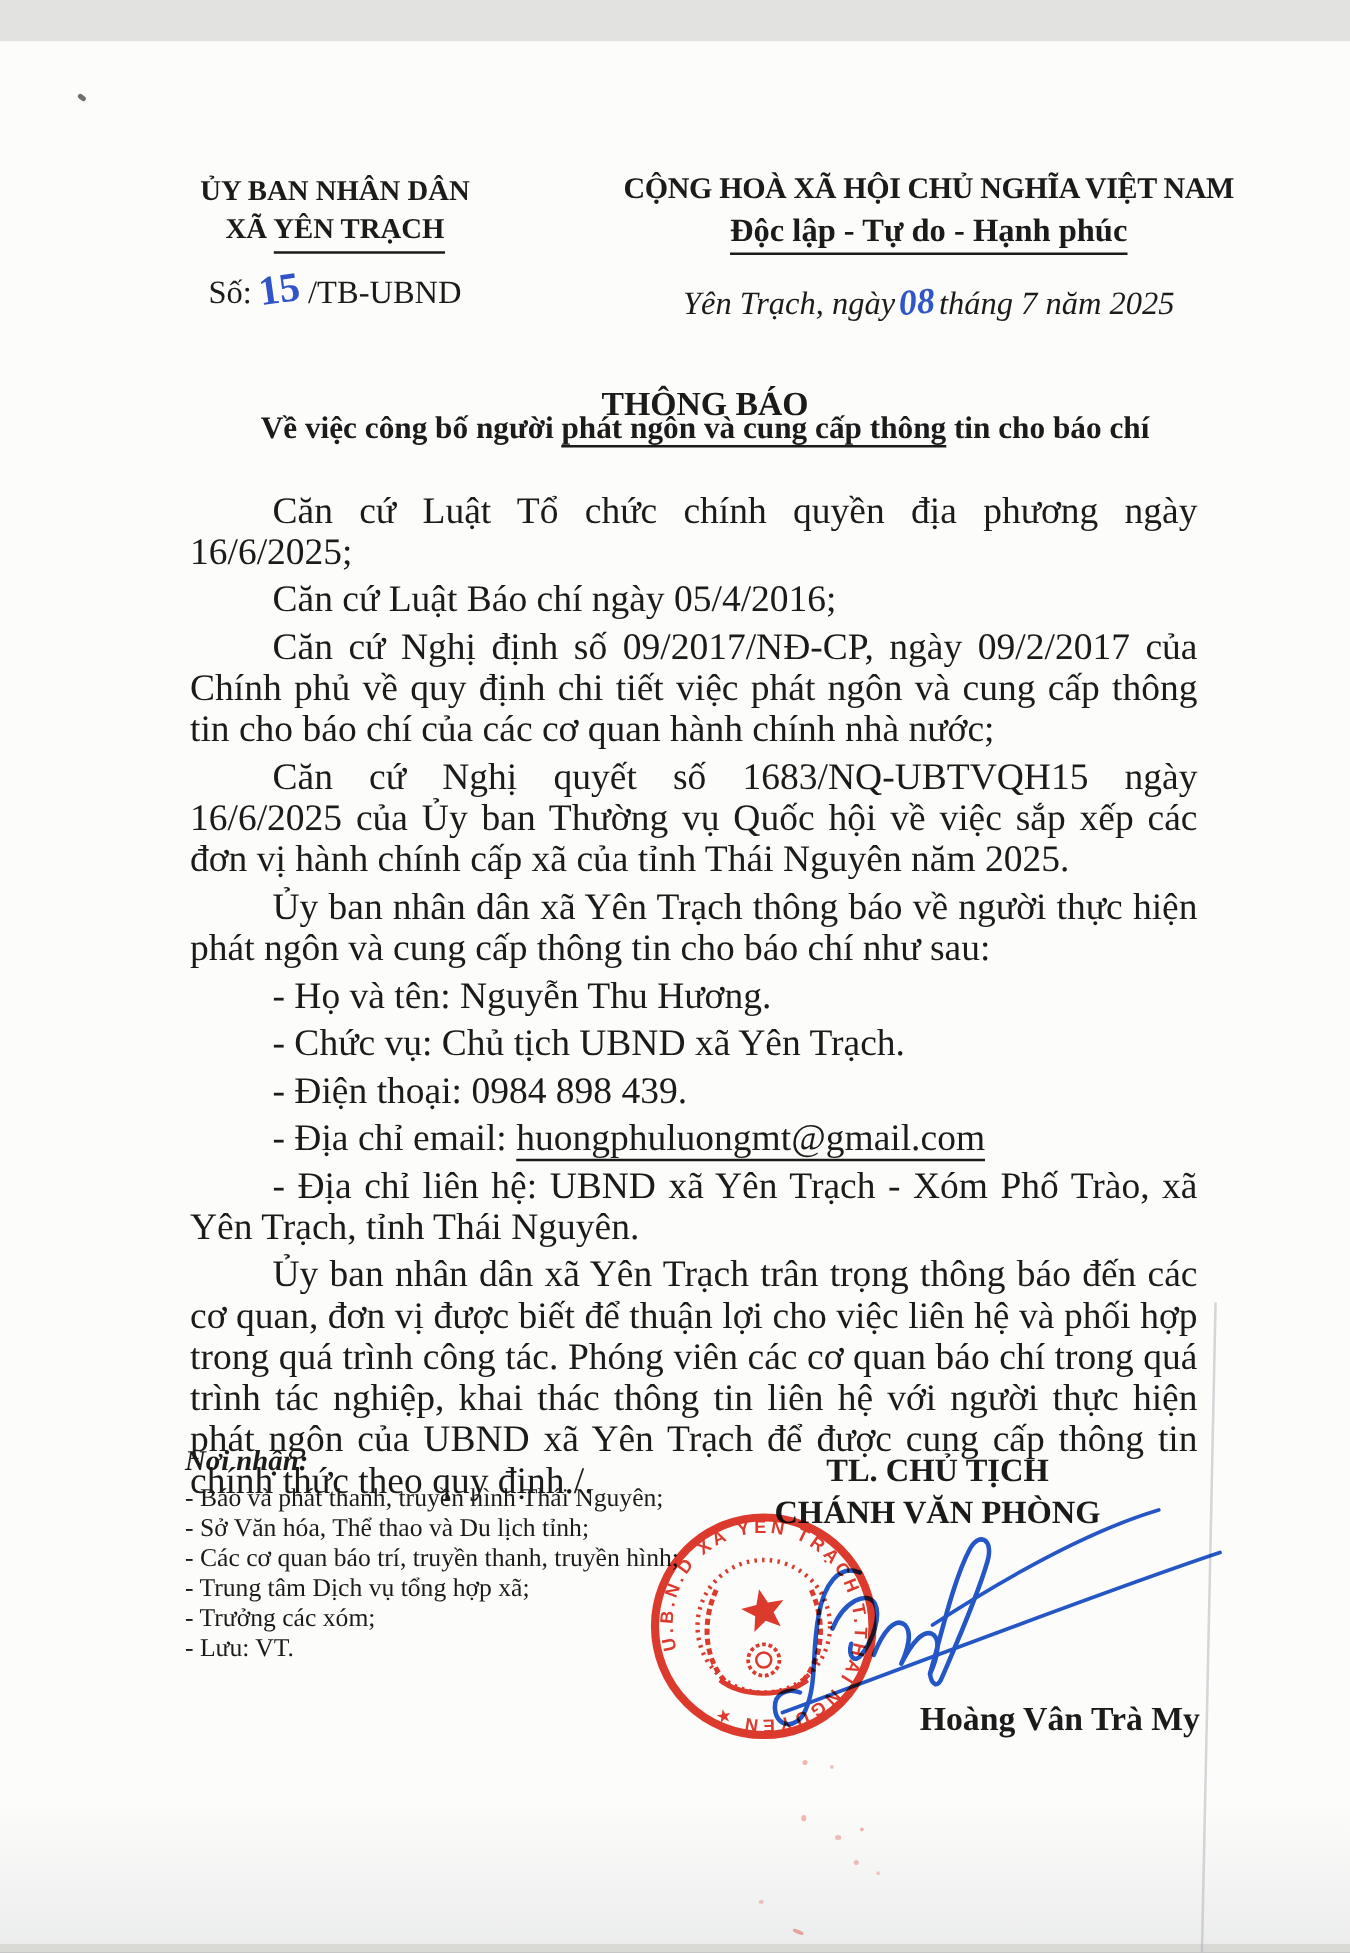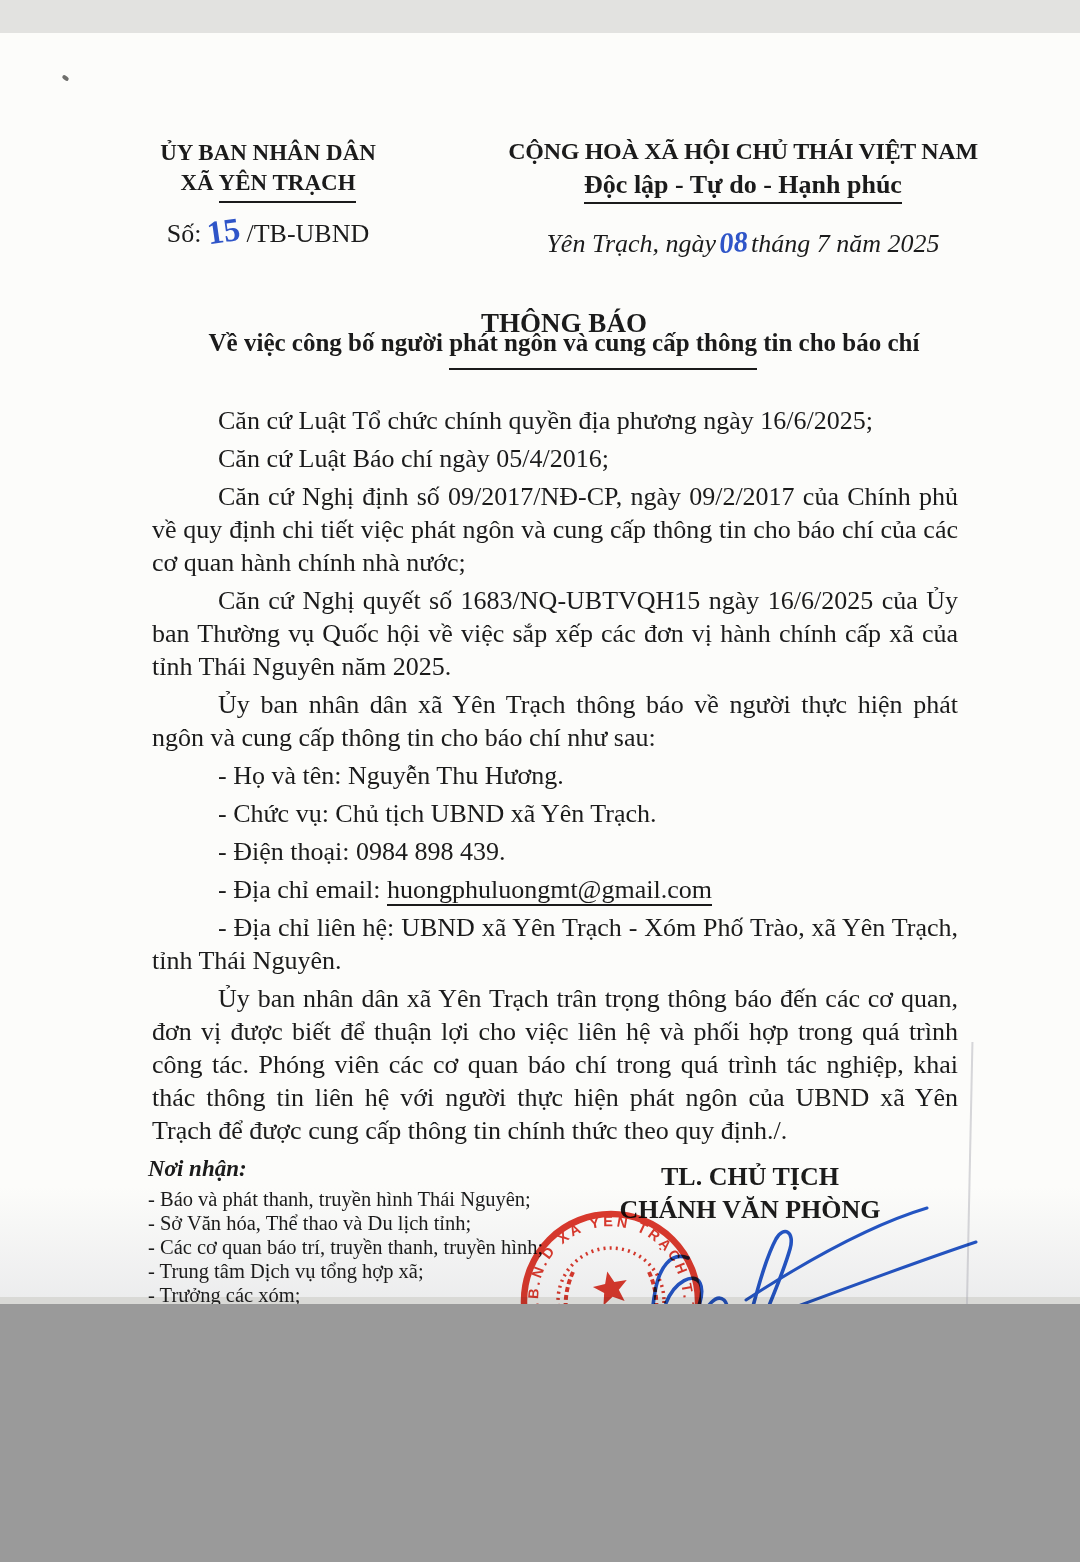--- a/index.html
+++ b/index.html
@@ -1,17 +1,17 @@
 <!DOCTYPE html>
 <html style="--ink: #1b1b1b; --handwriting-blue: #2f55c8; --seal-red: #dd2f22; --signature-blue: #2557c9;"><head>
 <meta charset="utf-8">
 <style>
   html,body{margin:0;padding:0;background:#9a9a9a;}
   .page{
-    position:relative;width:1080px;height:1304px;margin:0 auto;
+    position:relative;width:1080px;height:1562px;margin:0 auto;
     background:#fcfcfa;overflow:hidden;
     font-family:"Liberation Serif","DejaVu Serif",serif;
     color:var(--ink,#1b1b1b);
   }
   .scan-band-top{position:absolute;left:0;top:0;width:100%;height:33px;background:#e2e2e0;}
   .scan-band-bottom{position:absolute;left:0;bottom:0;width:100%;height:7px;background:#d9d9d6;}
   .scan-shadow{position:absolute;left:0;bottom:7px;width:100%;height:110px;
     background:linear-gradient(to bottom,rgba(200,202,208,0),rgba(195,197,205,.28));}
   .crease{position:absolute;left:966px;top:1042px;width:2px;height:520px;
     background:rgba(175,176,184,.5);transform:rotate(1.2deg);}
@@ -30,25 +30,25 @@
   .national .l2 .u{display:inline-block;border-bottom:2.5px solid var(--ink,#1b1b1b);padding-bottom:2px;}
   .dateline{position:absolute;left:478px;top:226px;width:530px;text-align:center;
     font-style:italic;font-size:26px;}
   .hand-day{display:inline-block;font-size:29px;transform:rotate(-5deg);margin:0 3px;}
 
   
   .doc-title{position:absolute;left:150px;top:292px;width:828px;text-align:center;
     font-weight:bold;font-size:27px;margin-top:16px;}
   .doc-subtitle{position:absolute;left:150px;top:329px;width:828px;text-align:center;
     font-weight:bold;font-size:25px;}
-  .doc-subtitle .u{border-bottom:2.5px solid var(--ink,#1b1b1b);padding-bottom:12px;font-family:Liberation Serif, serif;}
+  .doc-subtitle .u{border-bottom:2.5px solid var(--ink,#1b1b1b);padding-bottom:0;font-family:Liberation Serif, serif;}
 
   
-  .body-copy{position:absolute;left:152px;top:404px;width:806px;
-    font-size:26px;line-height:33px;text-align:justify;}
+  .body-copy{position:absolute;left:152px;top:392px;width:806px;
+    font-size:30px;line-height:33px;text-align:justify;}
   .body-copy p{margin:0 0 5px 0;text-indent:66px;}
   .email-u{border-bottom:2px solid var(--ink,#1b1b1b);padding-bottom:0;}
 
   
   .recipients{position:absolute;left:148px;top:1156px;width:420px;}
   .recipients .head{font-weight:bold;font-style:italic;font-size:23px;margin-bottom:5px;}
   .recipients .item{font-size:20.5px;line-height:24px;}
   .sig-heading{position:absolute;left:540px;top:1160px;width:420px;text-align:center;
     font-weight:bold;font-size:26px;line-height:33px;}
   .sig-name{position:absolute;left:540px;top:1360px;width:420px;text-align:right;
@@ -73,21 +73,21 @@
 
   <div class="issuer">
     <div>ỦY BAN NHÂN DÂN</div>
     <div><span>XÃ </span><span class="u">YÊN TRẠCH</span></div>
   </div>
   <div class="doc-number">
     <span>Số:</span><span class="hand hand-num">15</span><span>/TB-UBND</span>
   </div>
 
   <div class="national">
-    <div class="l1">CỘNG HOÀ XÃ HỘI CHỦ THÁI VIỆT NAM</div>
+    <div class="l1">CỘNG HOÀ XÃ HỘI CHỦ NGHĨA VIỆT NAM</div>
     <div class="l2"><span class="u">Độc lập - Tự do - Hạnh phúc</span></div>
   </div>
   <div class="dateline">
     <span>Yên Trạch, ngày</span><span class="hand hand-day">08</span><span>tháng 7 năm 2025</span>
   </div>
 
   <div class="doc-title">THÔNG BÁO</div>
   <div class="doc-subtitle"><span>Về việc công bố người </span><span class="u">phát ngôn và cung cấp thông</span><span> tin cho báo chí</span></div>
 
   <div class="body-copy">

